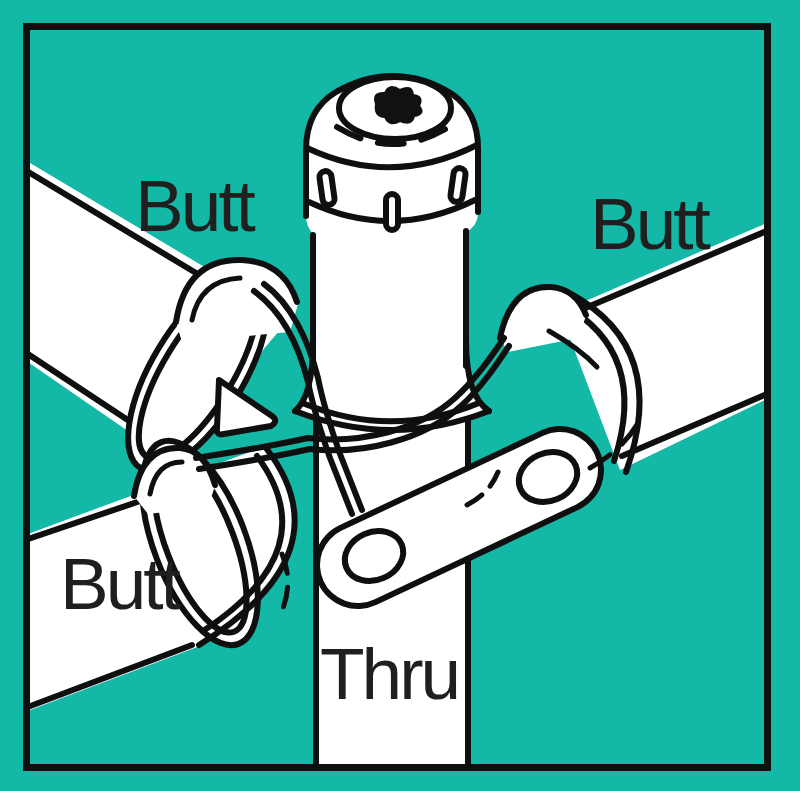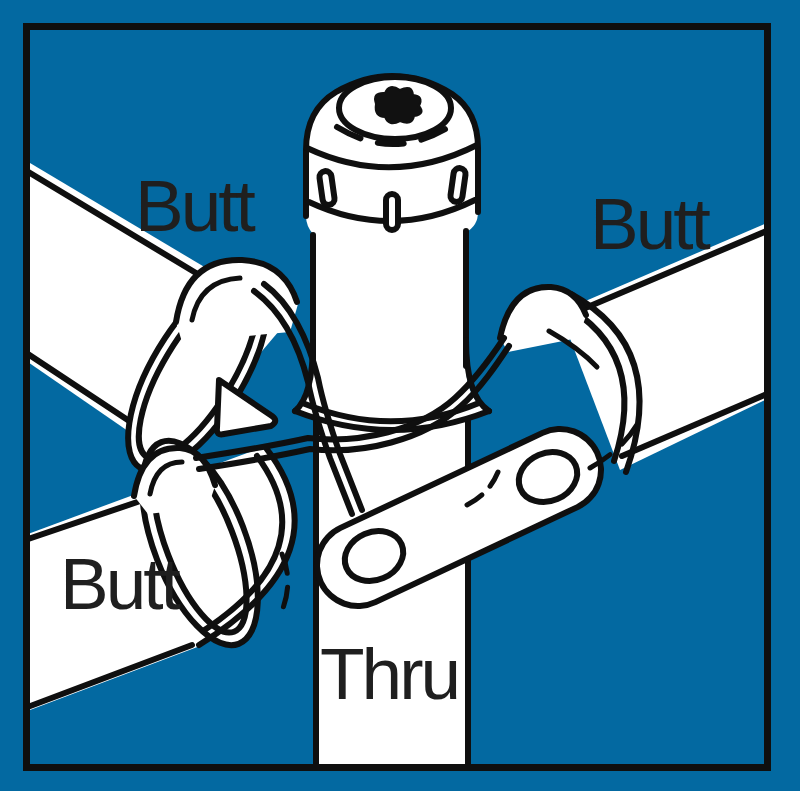--- a/index.html
+++ b/index.html
@@ -1,16 +1,16 @@
 <!DOCTYPE html>
 <html><head>
 <meta charset="utf-8">
 <style>
   html,body{margin:0;padding:0;background:#ffffff;width:800px;height:791px;overflow:hidden;}
-  .stage{position:relative;width:800px;height:791px;background:#0369a1;}
+  .stage{position:relative;width:800px;height:791px;background:#14b8a6;}
   svg{display:block;}
   .ln{fill:none;stroke:#0f0f0f;stroke-width:6;stroke-linecap:round;stroke-linejoin:round;}
   .ln5{fill:none;stroke:#0f0f0f;stroke-width:5;stroke-linecap:round;stroke-linejoin:round;}
   .fw{fill:#ffffff;stroke:none;}
   .fwln{fill:#ffffff;stroke:#0f0f0f;stroke-width:6;stroke-linejoin:round;}
   .lbl{font-family:"Liberation Sans",sans-serif;font-size:73px;letter-spacing:-3px;fill:#1f1f1f;}
 </style>
 </head>
 <body>
 

